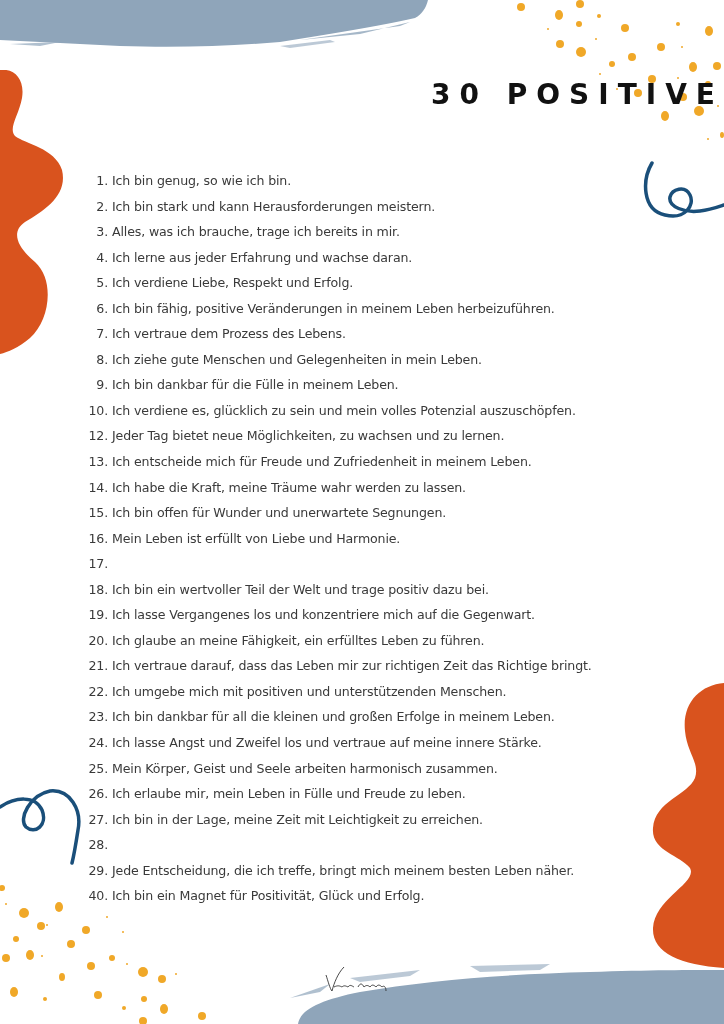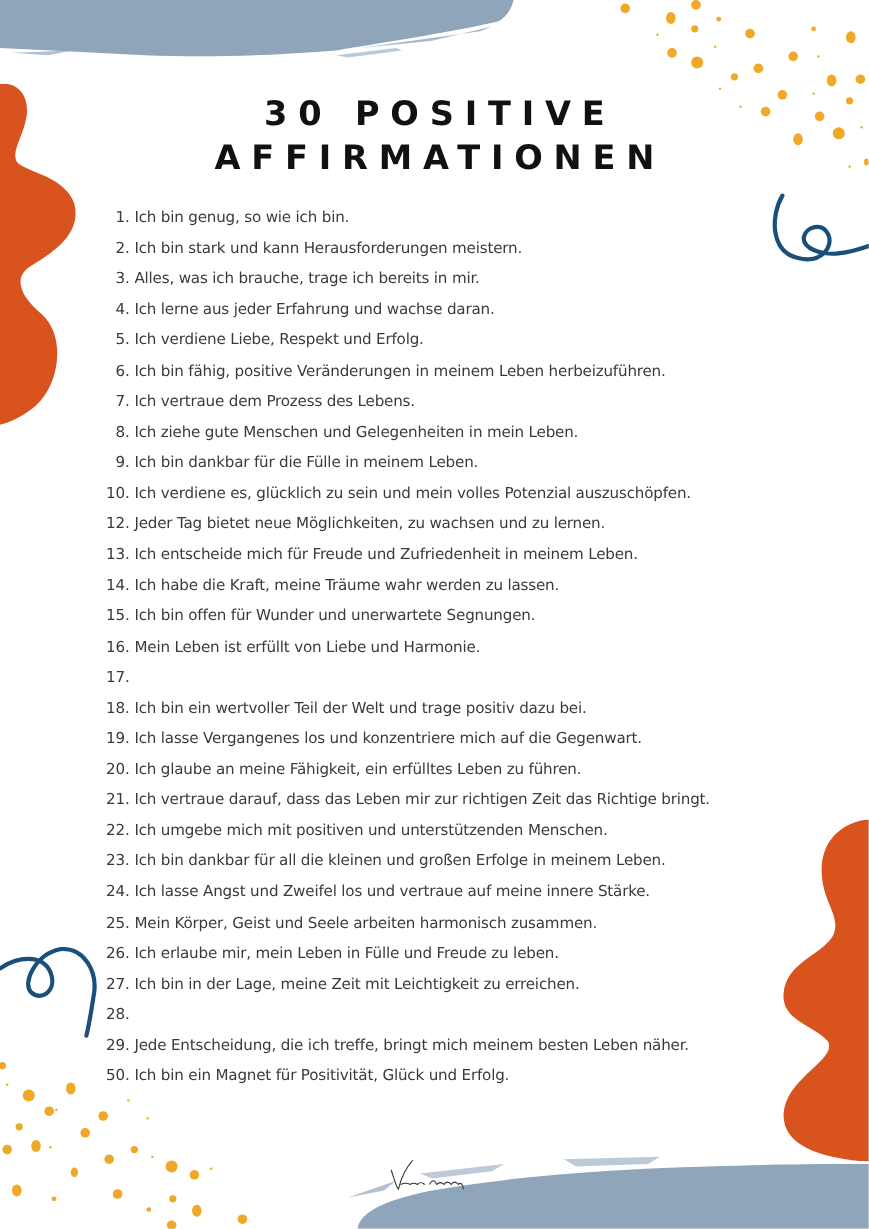--- a/index.html
+++ b/index.html
@@ -4,21 +4,21 @@
   <style>
     html, body { margin:0; padding:0; }
     body {
       width:724px; height:1024px; position:relative; overflow:hidden;
       background:#ffffff;
       font-family:"DejaVu Sans", sans-serif;
     }
     .deco { position:absolute; pointer-events:none; }
     .title {
       position:absolute; left:0; right:0; top:76px;
-      text-align:center;
+      text-align:right;
       font-family:"DejaVu Sans", sans-serif;
       font-weight:bold; color:#111111;
       font-size:28px; letter-spacing:9px; line-height:37px;
     }
     .title div { padding-left:9px; }
     .list {
       position:absolute; left:60px; top:170px; margin:0; padding:0; list-style:none;
       font-family:"DejaVu Sans", sans-serif; font-size:12.6px; color:#3a3a3a;
     }
     .list li {
@@ -129,21 +129,20 @@
   <path d="M60,18 L130,10 L120,16 L70,22 Z" fill="#8fa5ba" opacity="0.6"></path>
   <path d="M180,6 L260,4 L250,10 L190,12 Z" fill="#8fa5ba" opacity="0.6"></path>
 </svg>
 
 <svg class="deco" style="left:322px;top:965px" width="80" height="30" viewBox="0 0 80 30">
   <path d="M4,10 C6,16 8,24 10,26 C12,18 16,8 22,2 M12,22 C16,20 18,21 20,22 C22,20 24,21 26,22 C28,19 30,21 32,22 M36,22 C38,18 40,18 42,22 C44,20 46,20 48,22 C50,19 52,20 54,22 C56,19 58,20 60,22 C62,20 64,22 64,26" fill="none" stroke="#333333" stroke-width="0.9"></path>
 </svg>
 
 <div class="title">
   <div>30 POSITIVE</div>
-  <div>AFFIRMATIONEN</div>
 </div>
 
 <ol class="list">
   <li>
       <span class="num">1.</span>
       <span class="txt">Ich bin genug, so wie ich bin.</span>
     </li>
   <li>
       <span class="num">2.</span>
       <span class="txt">Ich bin stark und kann Herausforderungen meistern.</span>
@@ -244,16 +243,16 @@
       <span class="txt">Ich bin in der Lage, meine Zeit mit Leichtigkeit zu erreichen.</span>
     </li>
   <li>
       <span class="num">28.</span>
     </li>
   <li>
       <span class="num">29.</span>
       <span class="txt">Jede Entscheidung, die ich treffe, bringt mich meinem besten Leben näher.</span>
     </li>
   <li>
-      <span class="num">50.</span>
+      <span class="num">40.</span>
       <span class="txt">Ich bin ein Magnet für Positivität, Glück und Erfolg.</span>
     </li>
 </ol>
 
 </body></html>

